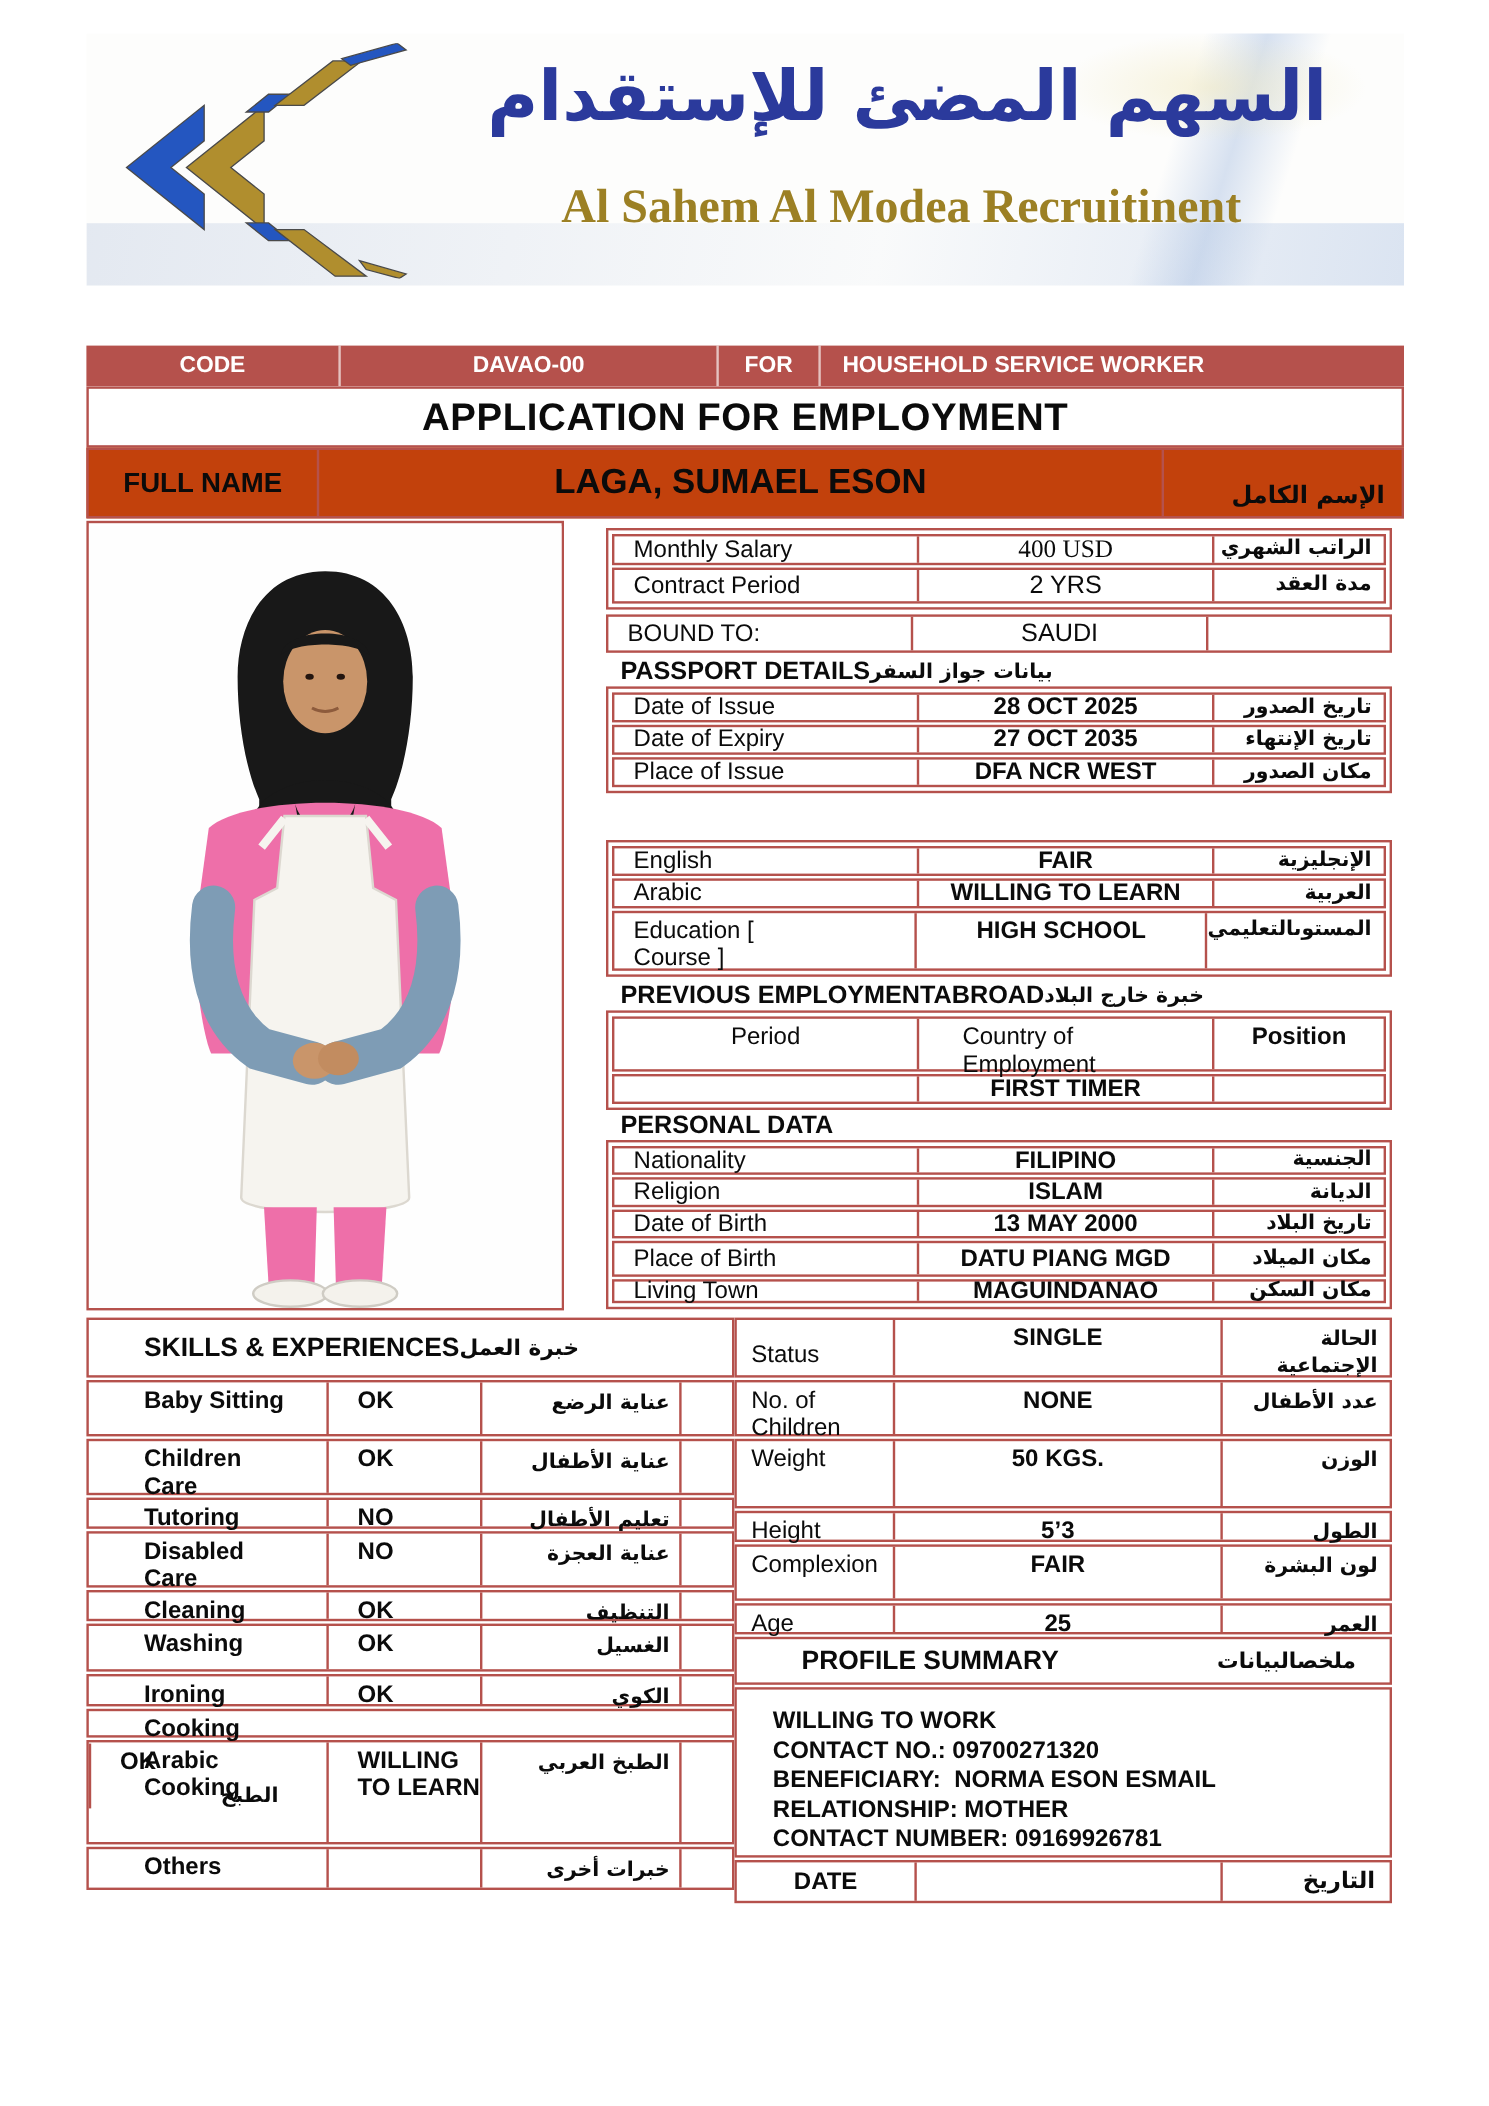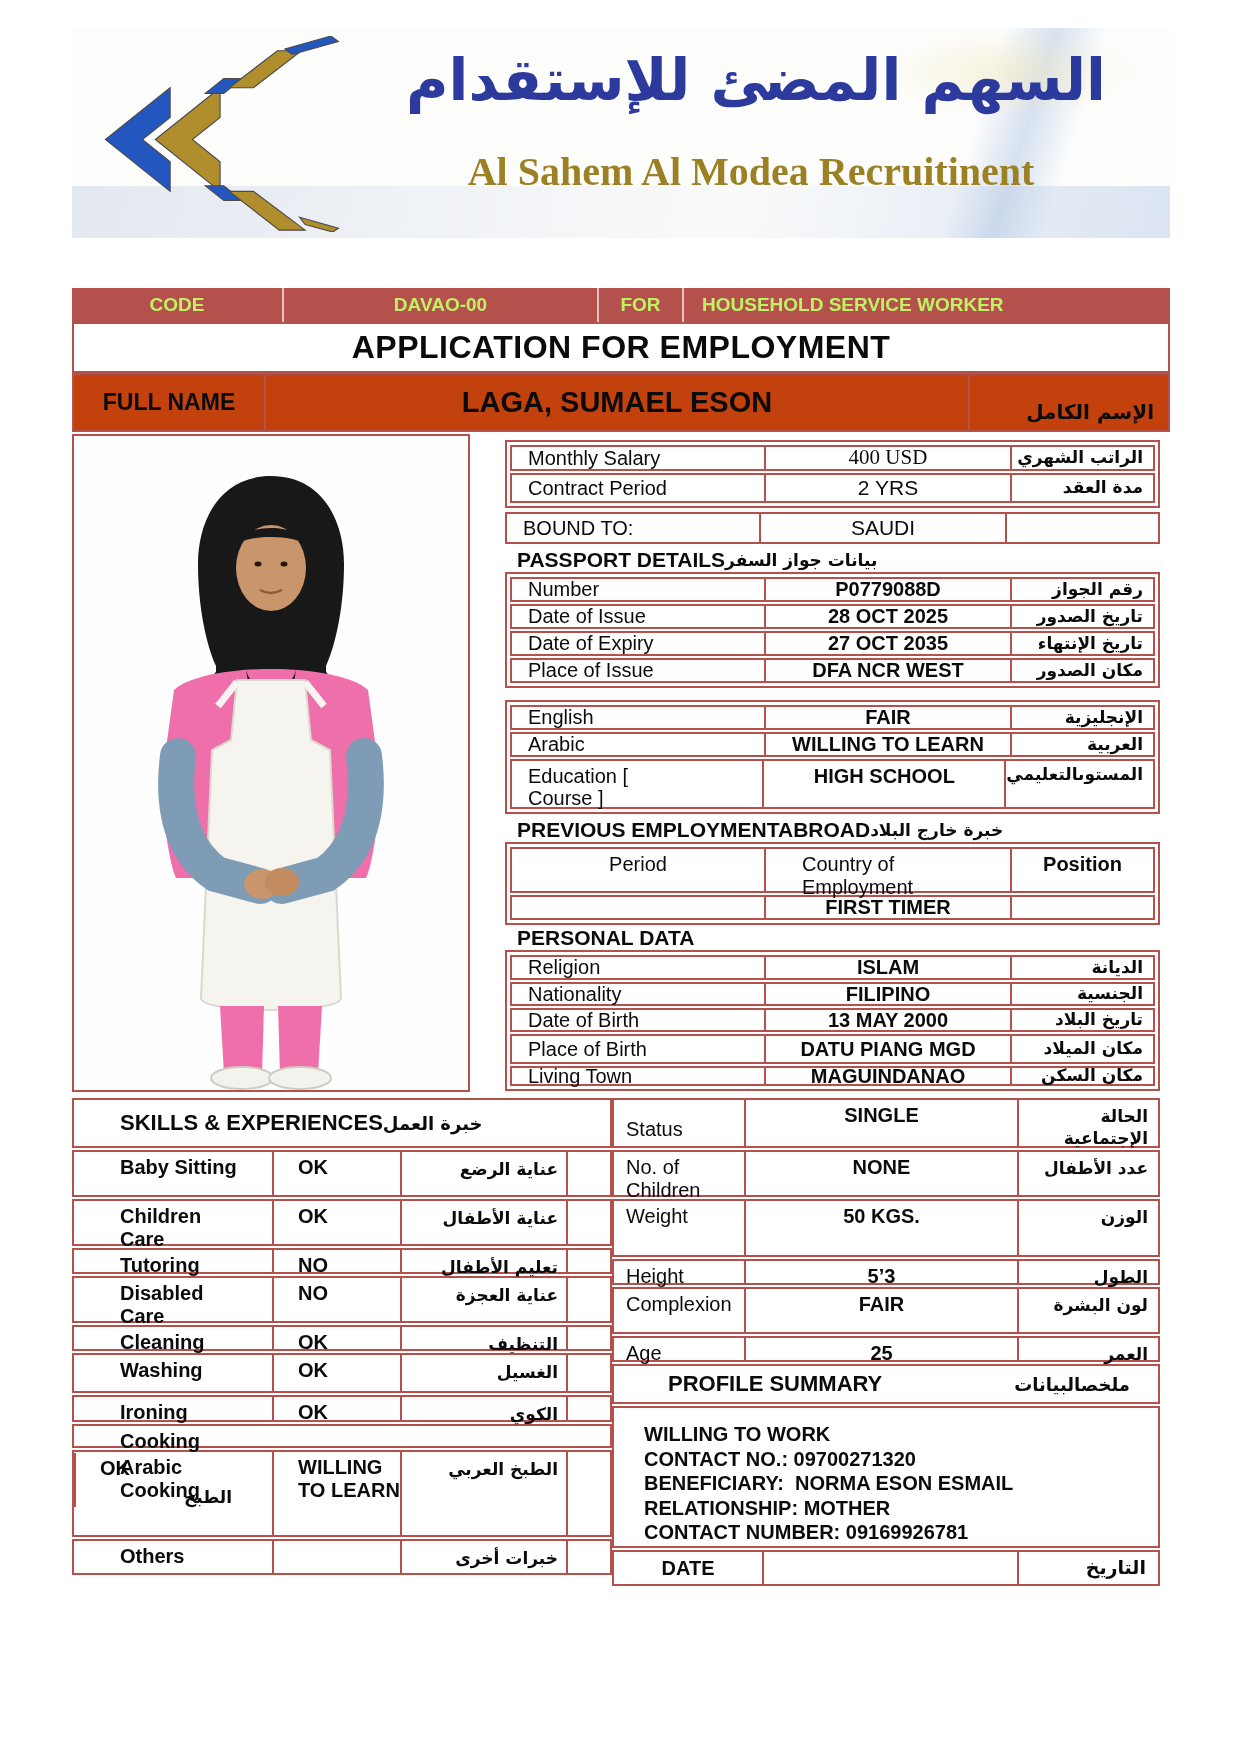--- a/index.html
+++ b/index.html
@@ -16,21 +16,21 @@
     background:linear-gradient(100deg,rgba(180,195,220,.35),rgba(220,228,240,.12) 60%,rgba(167,190,225,.4));}
   .hdr .blob{position:absolute;right:30px;top:0;width:260px;height:90px;border-radius:50%;
     background:radial-gradient(ellipse at center,rgba(240,232,190,.55),rgba(240,232,190,0) 70%);}
   .logo{position:absolute;left:24px;top:8px;}
   .ar-title{position:absolute;left:300px;right:30px;top:18px;text-align:center;font-family:"DejaVu Sans",sans-serif;
     direction:rtl;font-weight:bold;font-size:58px;color:var(--blue);}
   .en-title{position:absolute;left:280px;right:20px;top:120px;text-align:center;font-family:"Liberation Serif",serif;
     font-weight:bold;font-size:40px;color:var(--gold);}
 
   
-  .codebar{left:72px;top:288px;width:1098px;height:34px;background:var(--bar);display:flex;color:#bef264;font-weight:bold;font-size:19px;}
+  .codebar{left:72px;top:288px;width:1098px;height:34px;background:var(--bar);display:flex;color:#ffffff;font-weight:bold;font-size:19px;}
   .codebar .cc{display:flex;align-items:center;justify-content:center;}
   .codebar .cc+.cc{border-left:2px solid rgba(255,255,255,.65);}
   .cc.c1{width:210px;} .cc.c2{width:315px;} .cc.c3{width:85px;} .cc.c4{flex:1;justify-content:flex-start;padding-left:18px;}
 
   .titlerow{left:72px;top:322px;width:1098px;height:51px;border:2px solid var(--bd);display:flex;align-items:center;justify-content:center;
     font-weight:bold;font-size:32px;letter-spacing:.5px;background:#fff;}
 
   .namerow{left:72px;top:373px;width:1098px;height:59px;border:2px solid var(--bd);display:flex;background:#c2410c;}
   .namerow .nl{width:190px;display:flex;align-items:center;justify-content:center;font-weight:bold;font-size:23px;}
   .namerow .nv{flex:1;border-left:2px solid var(--bd);display:flex;align-items:center;justify-content:center;font-weight:bold;font-size:29px;}
@@ -184,27 +184,20 @@
         <span class="ar"></span>
       </div>
   </div>
 
   <div class="abs sechead" style="top:548px;height:24px;">
     <span class="en">PASSPORT DETAILS</span>
       <span class="ar">بيانات جواز السفر</span>
   </div>
   <div class="abs tblbox" style="top:572px;">
     <div class="row" style="height:25px;">
-      <div class="cell u1">Number</div>
-      <div class="cell u2">P0779088D</div>
-      <div class="cell u3">
-          <span class="ar">رقم الجواز</span>
-        </div>
-    </div>
-    <div class="row" style="height:25px;">
       <div class="cell u1">Date of Issue</div>
       <div class="cell u2">28 OCT 2025</div>
       <div class="cell u3">
           <span class="ar">تاريخ الصدور</span>
         </div>
     </div>
     <div class="row" style="height:25px;">
       <div class="cell u1">Date of Expiry</div>
       <div class="cell u2">27 OCT 2035</div>
       <div class="cell u3">
@@ -258,32 +251,32 @@
       <div class="cell e2">Country of Employment</div>
       <div class="cell e3">Position</div>
     </div>
     <div class="row" style="height:25px;">
       <div class="cell u1"></div>
       <div class="cell u2">FIRST TIMER</div>
       <div class="cell u3"></div>
     </div>
   </div>
   <div class="abs tblbox" style="top:950px;">
-    <div class="row" style="height:25px;">
-      <div class="cell u1">Religion</div>
-      <div class="cell u2">ISLAM</div>
-      <div class="cell u3">
-          <span class="ar">الديانة</span>
-        </div>
-    </div>
     <div class="row" style="height:24px;">
       <div class="cell u1">Nationality</div>
       <div class="cell u2">FILIPINO</div>
       <div class="cell u3">
           <span class="ar">الجنسية</span>
+        </div>
+    </div>
+    <div class="row" style="height:25px;">
+      <div class="cell u1">Religion</div>
+      <div class="cell u2">ISLAM</div>
+      <div class="cell u3">
+          <span class="ar">الديانة</span>
         </div>
     </div>
     <div class="row" style="height:24px;">
       <div class="cell u1">Date of Birth</div>
       <div class="cell u2">13 MAY 2000</div>
       <div class="cell u3">
           <span class="ar">تاريخ البلاد</span>
         </div>
     </div>
     <div class="row" style="height:30px;">

